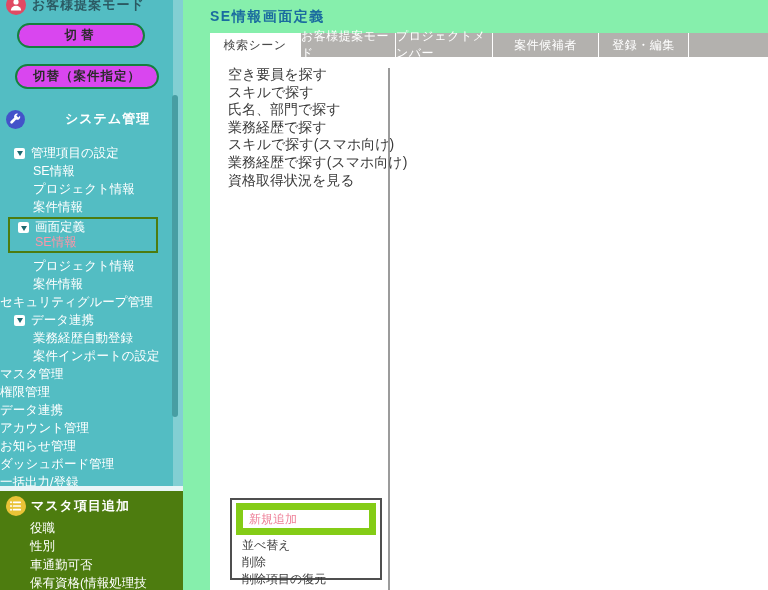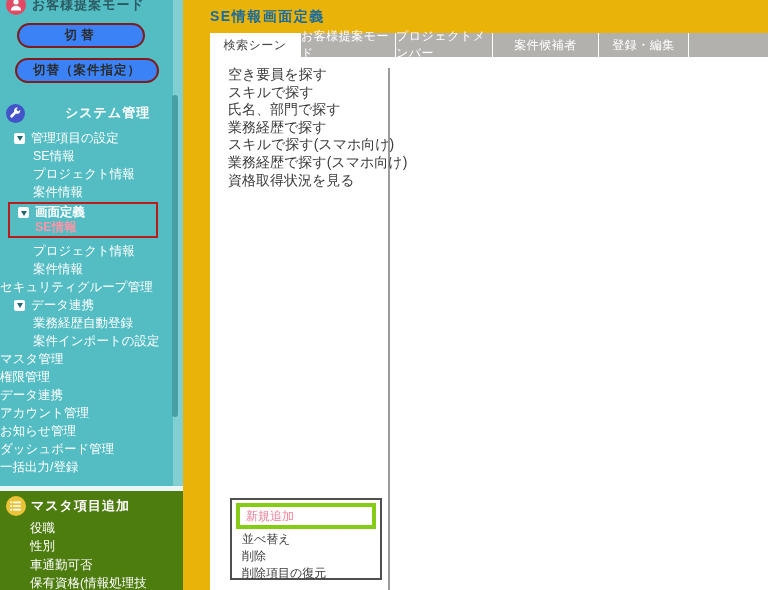--- a/index.html
+++ b/index.html
@@ -10,74 +10,74 @@
   .sidebar{position:absolute;left:0;top:0;width:183px;height:590px;}
   .sb-top{position:relative;height:486px;background:#53bdc3;overflow:hidden;}
   .sb-gap{height:5px;background:#e9f5f7;}
   .sb-bottom{position:relative;height:99px;background:#4d7c0f;overflow:hidden;}
 
   .sb-header{display:flex;align-items:center;gap:6px;padding-left:6px;height:22px;margin-top:-6px;}
   .sb-header .hdr-label{font-size:13px;font-weight:bold;color:#2b5a63;letter-spacing:1px;}
   .sb-header.light .hdr-label{color:#ffffff;letter-spacing:1px;}
   .icon-circ{flex:0 0 auto;display:block;}
 
-  .pill{display:flex;align-items:center;justify-content:center;background:#3b82f6;
-        border:2px solid #7f1d1d;border-radius:13px;height:21px;
+  .pill{display:flex;align-items:center;justify-content:center;background:#d946ef;
+        border:2px solid #15803d;border-radius:13px;height:21px;
         font-size:12.5px;font-weight:bold;color:#2b2b2b;cursor:pointer;box-sizing:content-box;}
   .pill1{width:124px;margin:7px 0 0 17px;letter-spacing:4px;}
-  .pill2{width:140px;margin:10px 0 0 15px;letter-spacing:1px;}
+  .pill2{width:140px;margin:16px 0 0 15px;letter-spacing:1px;}
 
   .sys-header{margin-top:19px;gap:40px;}
-  .nav{margin-top:5px;}
+  .nav{margin-top:14px;}
   .row{display:flex;align-items:center;height:18px;font-size:12.5px;color:#fff;cursor:pointer;white-space:nowrap;}
   .l1{}
   .l1e{padding-left:14px;gap:6px;}
   .l2{padding-left:33px;}
   .sel{color:#fb96a8;}
 
-  .group{box-sizing:border-box;border:2px solid #b91c1c;width:150px;margin:1px 0 4px 8px;padding:1px 0;font-weight:bold;}
+  .group{box-sizing:border-box;border:2px solid #4d7c0f;width:150px;margin:1px 0 4px 8px;padding:1px 0;}
   .group .row{height:15px;}
   .group .l1e{padding-left:8px;}
   .group .l2{padding-left:25px;}
 
   .expander{width:11px;height:11px;background:#fff;border-radius:2px;display:inline-flex;
             align-items:center;justify-content:center;flex:0 0 auto;}
   .tri{width:0;height:0;border-left:3.5px solid transparent;border-right:3.5px solid transparent;
        border-top:5px solid #1e6a70;margin-top:1px;}
 
   .scroll-track{position:absolute;right:0;top:0;bottom:0;width:10px;background:rgba(255,255,255,0.28);}
   .scroll-thumb{position:absolute;right:5px;top:95px;width:6px;height:322px;background:#479ea3;border-radius:3px;}
 
   .master-header{display:flex;align-items:center;gap:5px;padding-left:6px;padding-top:4px;height:22px;}
   .master-header .hdr-label{font-size:13px;font-weight:bold;color:#fff;letter-spacing:1px;}
   .master-items{margin-top:2px;}
   .master-items .row{height:18.5px;padding-left:30px;}
 
   
-  .main{position:absolute;left:183px;top:0;right:0;bottom:0;background:#eab308;}
+  .main{position:absolute;left:183px;top:0;right:0;bottom:0;background:#86efac;}
   .page-title{position:absolute;left:27px;top:8px;font-size:14px;font-weight:bold;
               color:#1a6b9f;letter-spacing:1.5px;}
 
   .tabbar{position:absolute;left:27px;top:33px;right:0;height:24px;display:flex;}
   .tab{display:flex;align-items:center;justify-content:center;font-size:12px;letter-spacing:0.5px;
        color:#fff;background:#b3b1ae;border-left:1px solid #fff;box-sizing:border-box;cursor:pointer;}
   .tab.active{background:#fff;color:#4a4a4a;border-left:none;}
   .t0{width:90px;} .t1{width:95px;} .t2{width:97px;} .t3{width:106px;} .t4{width:90px;}
   .tab-filler{flex:1;background:#b3b1ae;border-left:1px solid #fff;}
 
   .content{position:absolute;left:27px;top:57px;right:0;bottom:0;background:#fff;}
   .vdivider{position:absolute;left:178px;top:11px;bottom:0;width:2px;background:#9b9b9b;}
 
   .scene-list{position:absolute;left:18px;top:9px;}
   .scene{height:17.6px;line-height:17.6px;font-size:14px;color:#3b3b3b;cursor:pointer;white-space:nowrap;}
 
   .menu-box{position:absolute;left:20px;top:441px;width:152px;height:82px;box-sizing:border-box;
             border:2px solid #4f4f4f;background:#fff;padding:3px 4px 0 4px;}
   .menu-item{height:17px;line-height:17px;font-size:12px;color:#3b3b3b;padding-left:6px;cursor:pointer;white-space:nowrap;}
-  .menu-hl{box-sizing:border-box;border:4px solid #84cc16;margin-bottom:2px;}
+  .menu-hl{box-sizing:border-box;border:7px solid #84cc16;margin-bottom:2px;}
   .menu-hl .menu-item{color:#ee7e96;height:18px;line-height:18px;}
 </style>
 </head>
 <body>
 
 <div class="screen">
 
   <div class="sidebar">
     <div class="sb-top">
 

